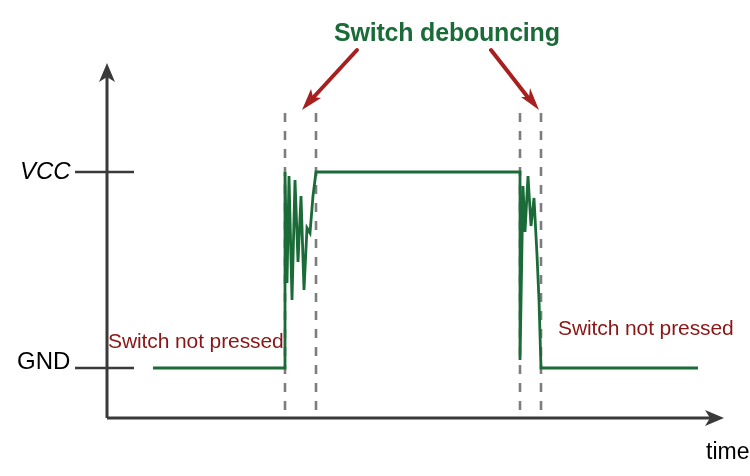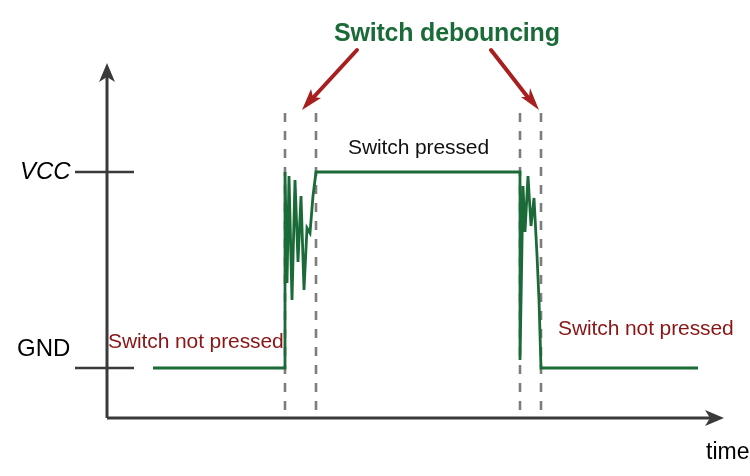--- a/index.html
+++ b/index.html
@@ -98,23 +98,22 @@
         <line x1="479" y1="50" x2="518" y2="100" stroke="#a81f1f" stroke-width="4" stroke-linecap="round"></line>
         <polygon points="527,110 509,97 517,97 518,88" fill="#a81f1f"></polygon>
       </g>
     </g>
   </svg>
 
   <div class="lbl lbl-title" style="left:322px; top:20px; color:#1a6b38;">Switch debouncing</div>
 
   <div class="lbl lbl-axis" style="left:8px; top:159px;font-style:italic;">VCC</div>
 
-  <div class="lbl lbl-axis" style="left:5px; top:336px;">GND</div>
+  <div class="lbl lbl-axis" style="left:5px; top:349px;">GND</div>
 
   <div class="lbl lbl-state" style="left:96px; top:330px; color:#8a1515;">Switch not pressed</div>
 
-  <div class="lbl lbl-state" style="left:336px; top:136px; color:#111111;">Switch pressed</div>
 
   <div class="lbl lbl-state" style="left:546px; top:317px; color:#8a1515;">Switch not pressed</div>
 
   <div class="lbl lbl-timeaxis" style="left:694px; top:440px;">time</div>
 
 </div>
 
 </body></html>

